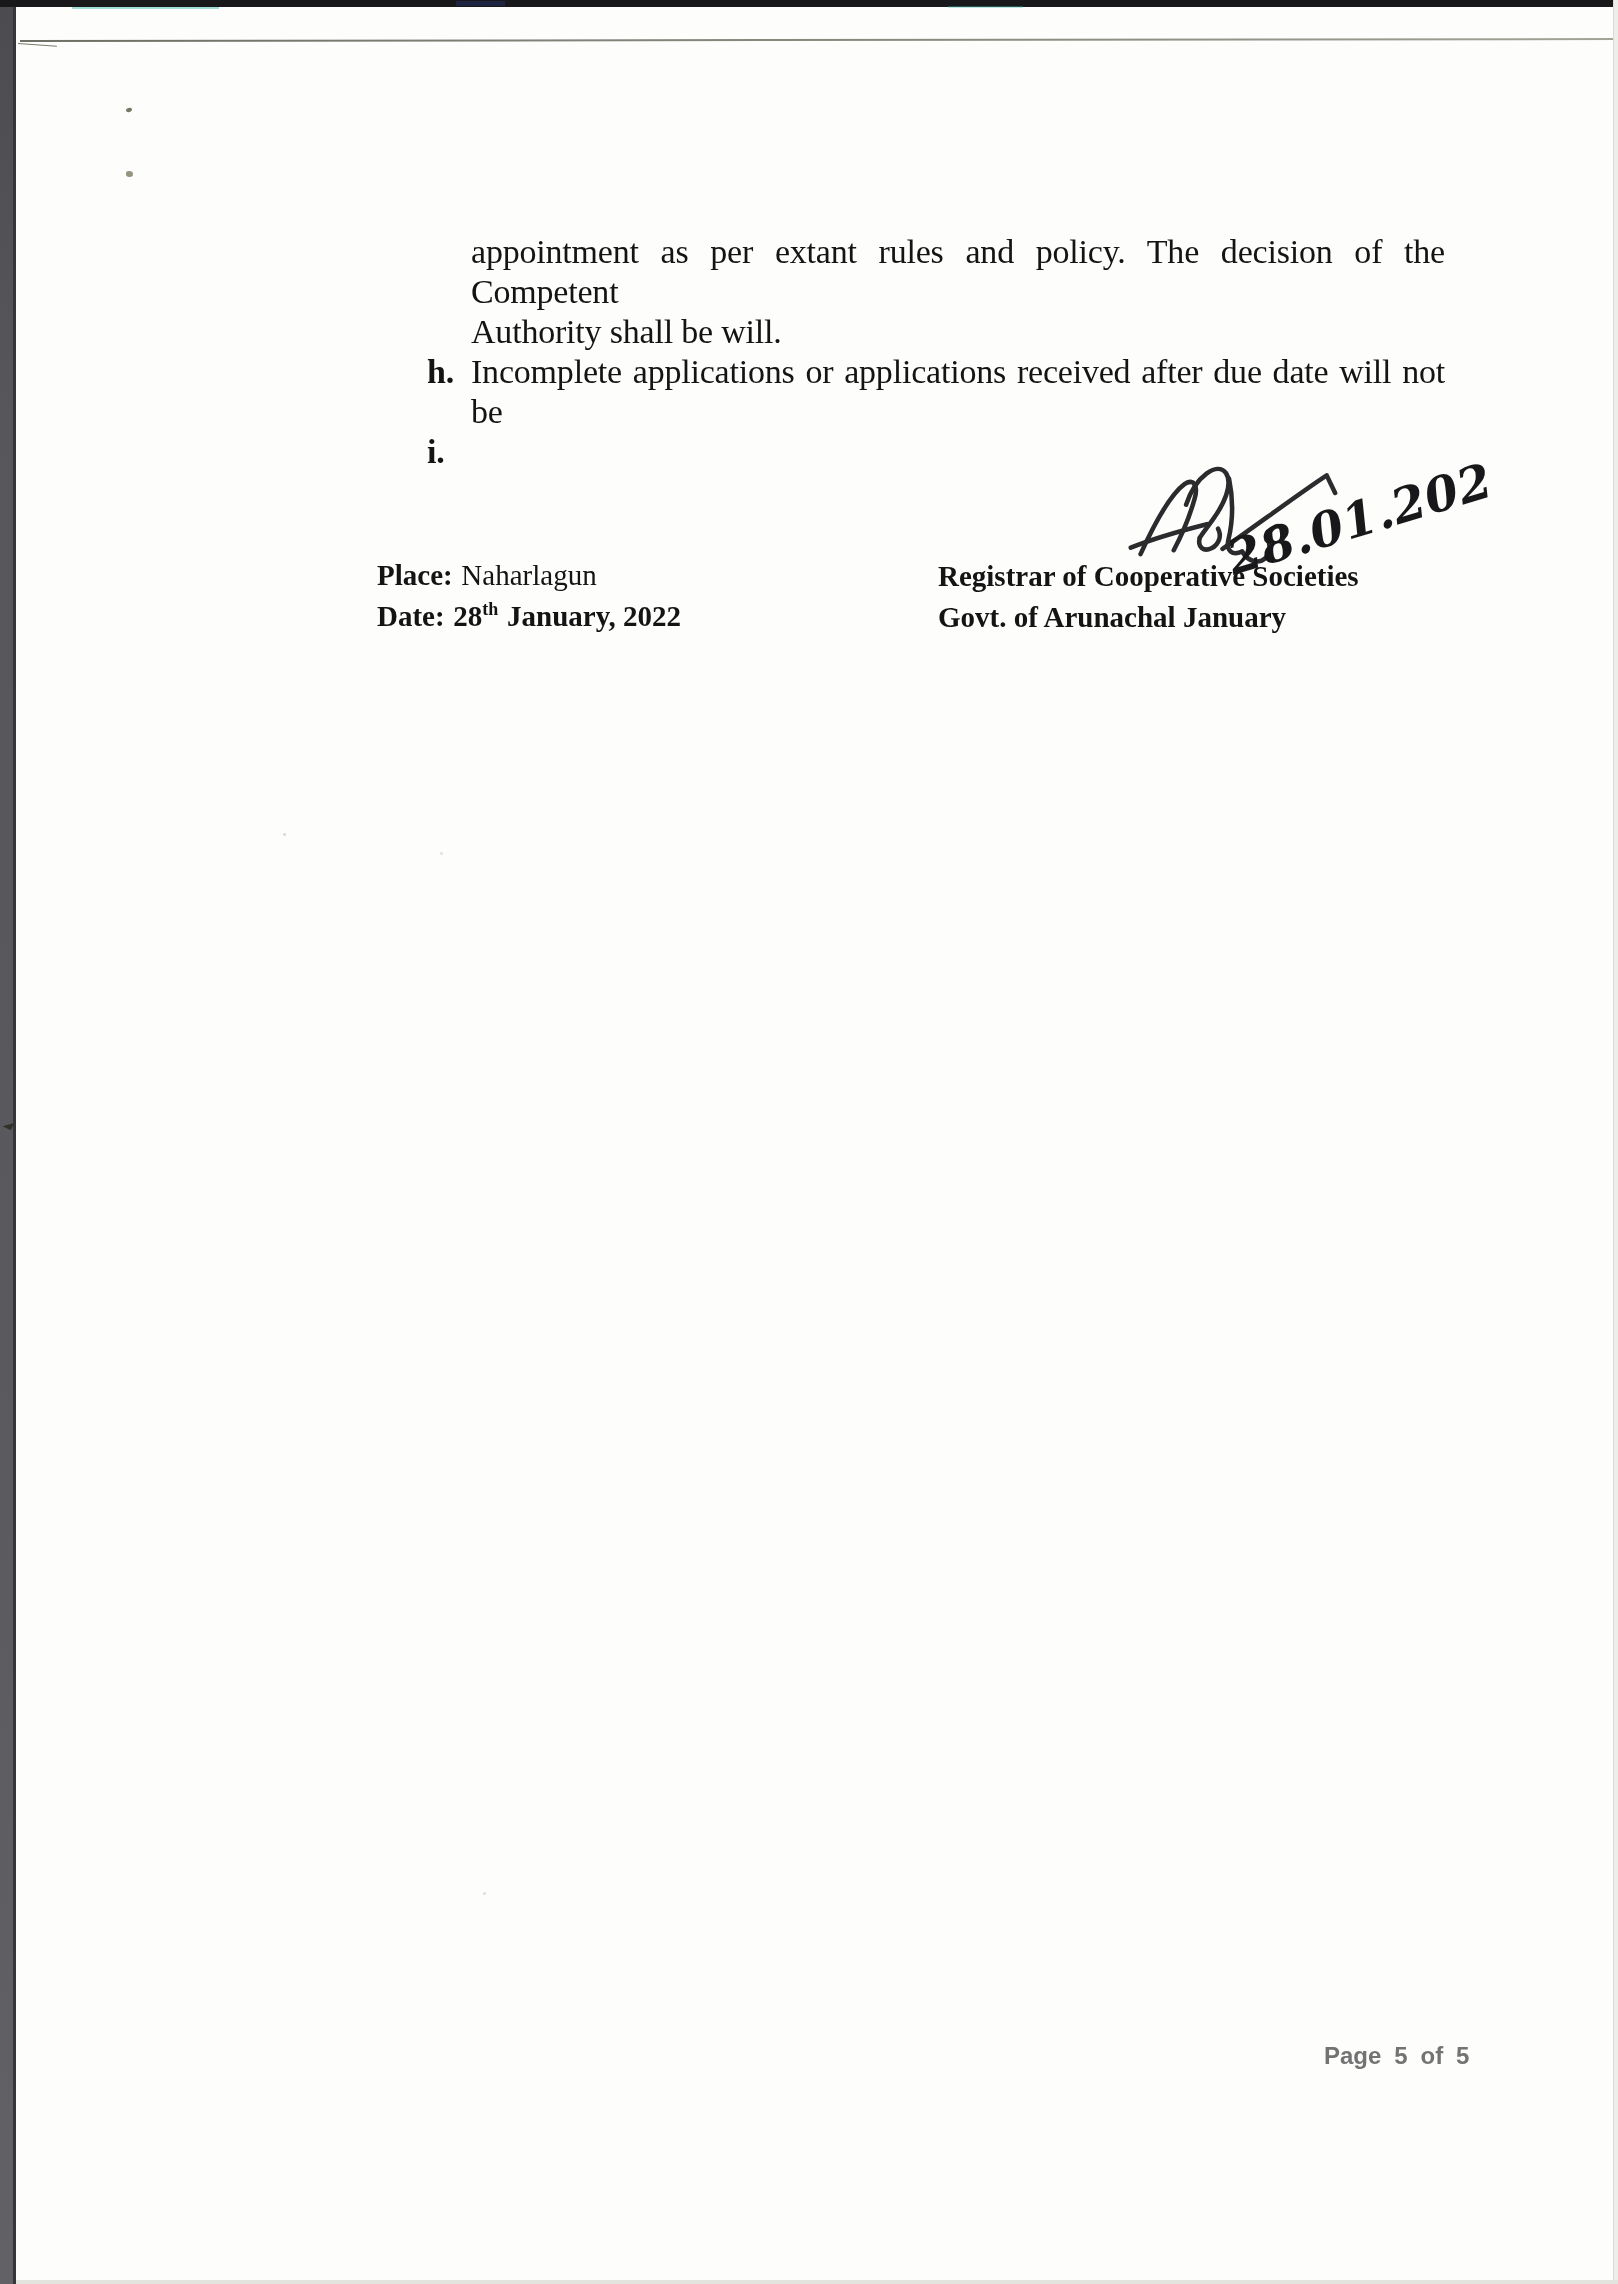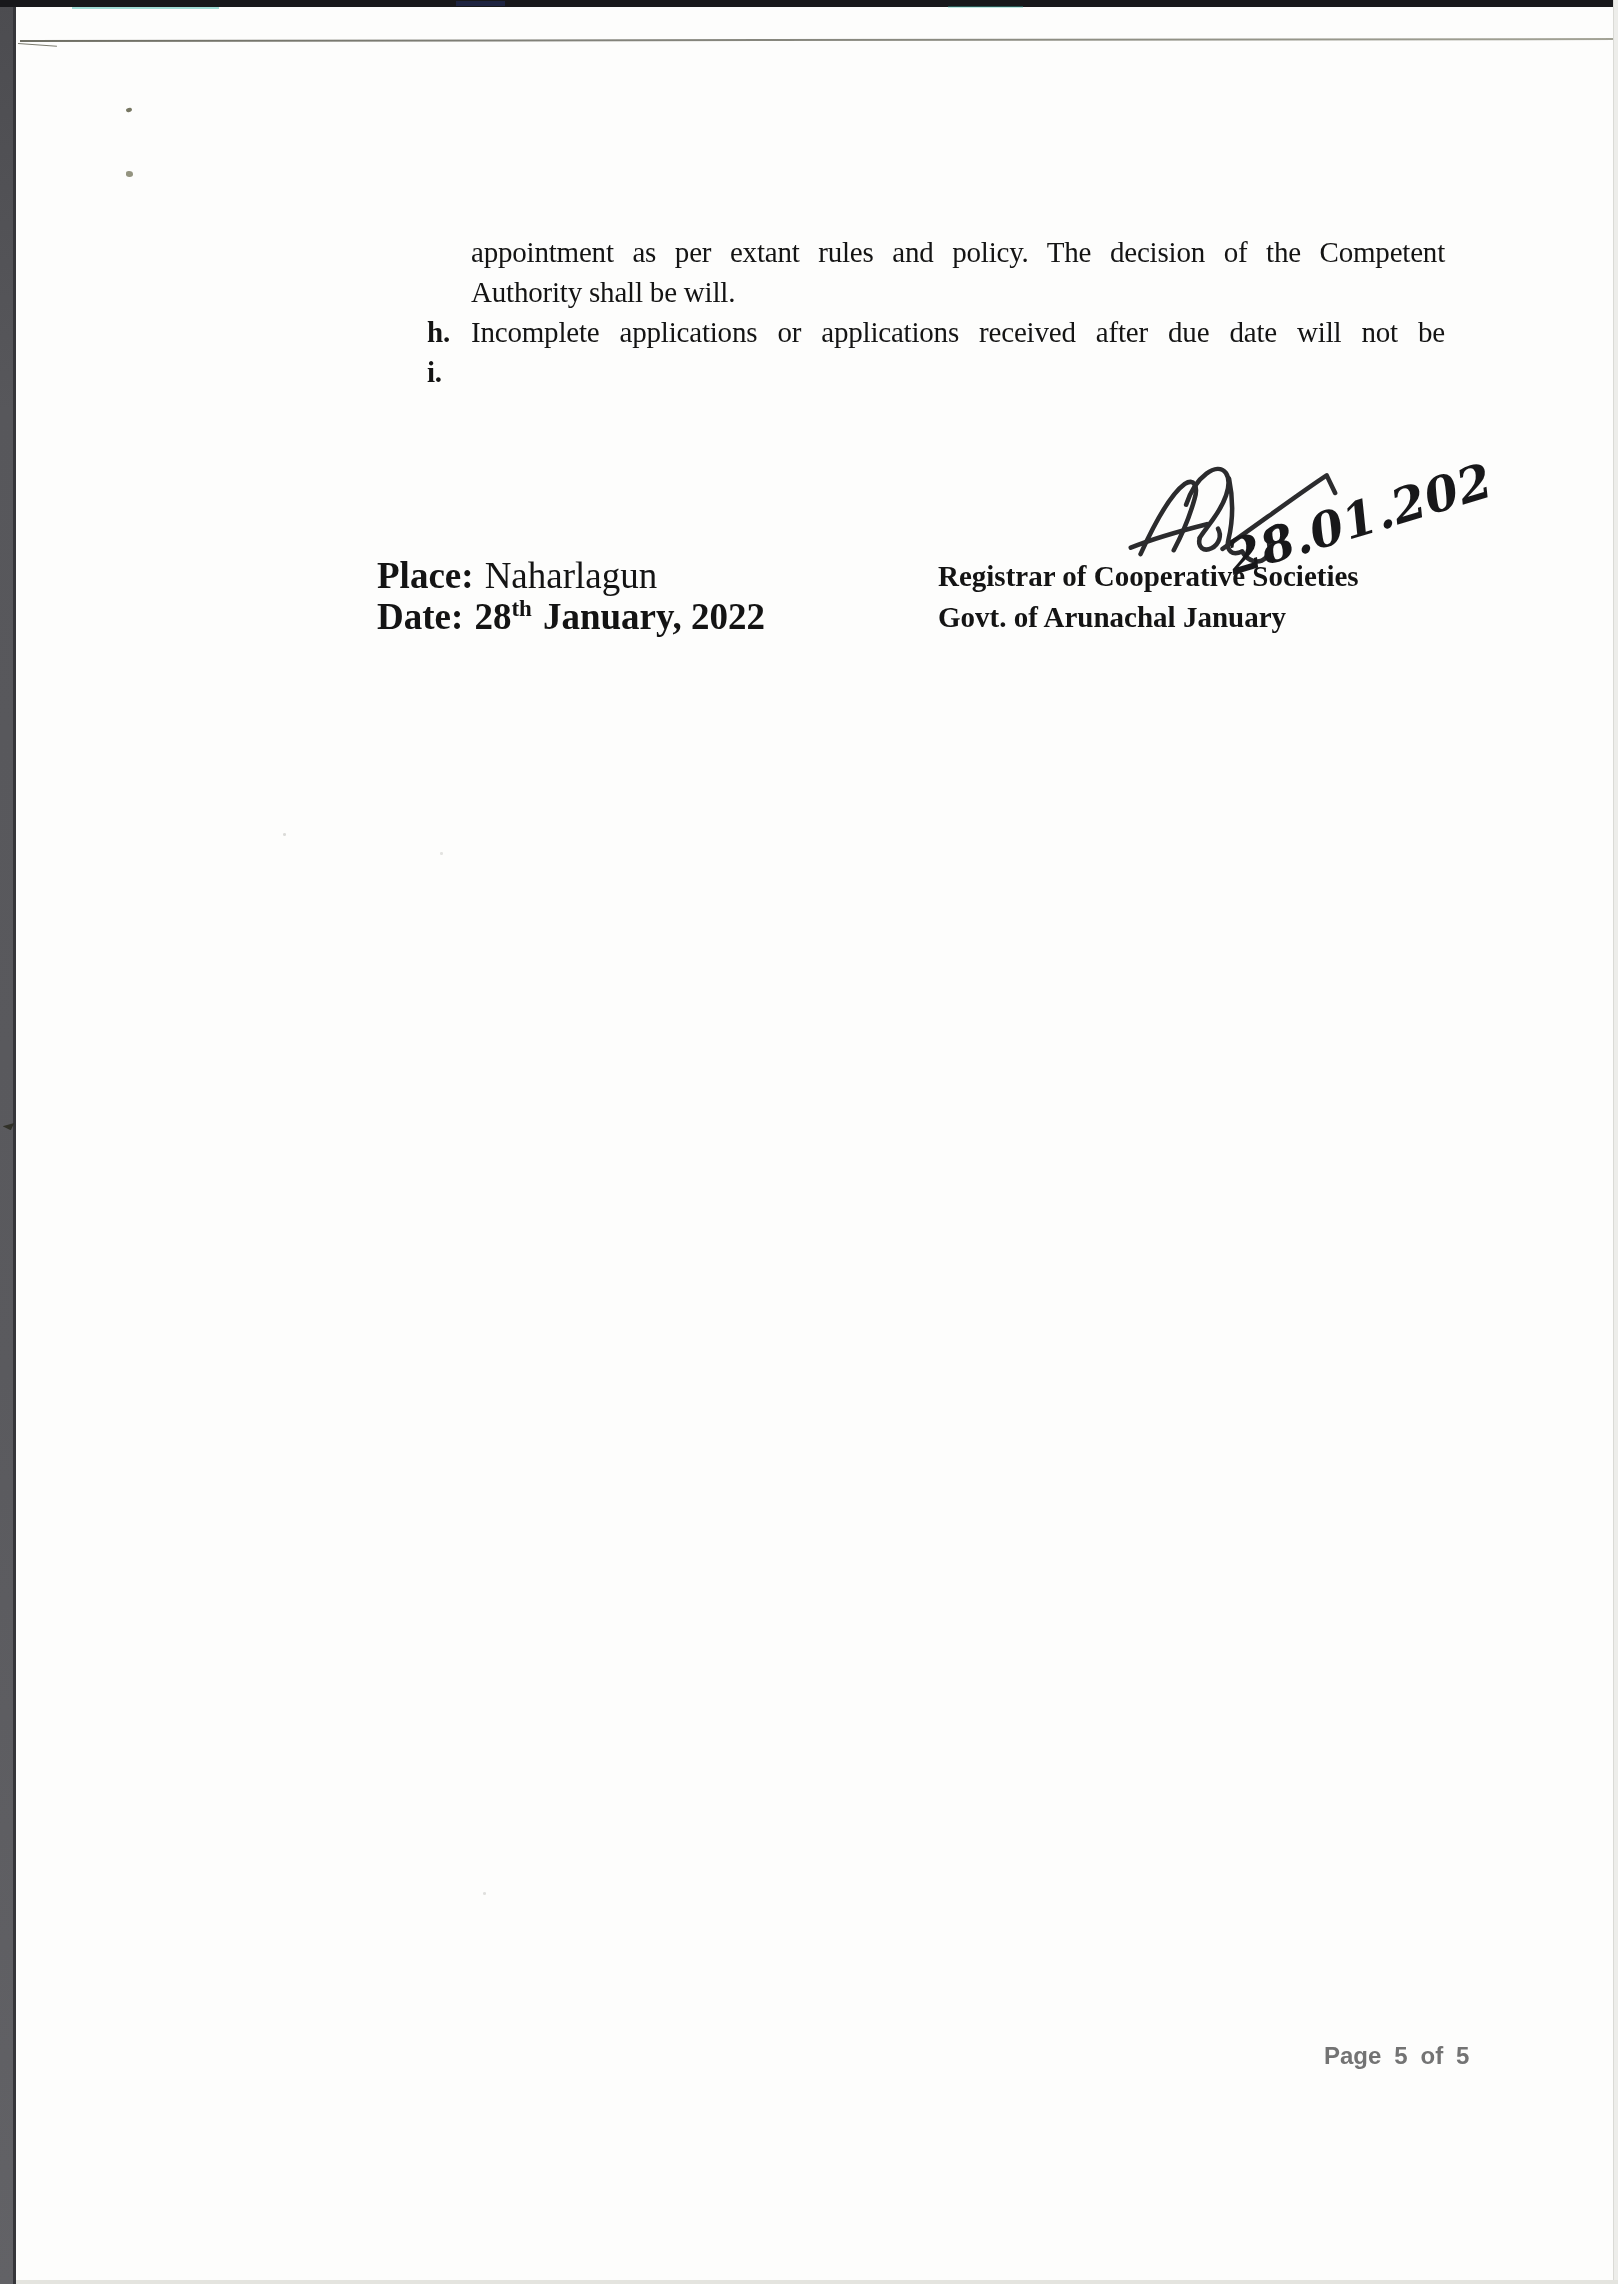--- a/index.html
+++ b/index.html
@@ -30,27 +30,27 @@
   .speck{position:absolute;border-radius:50%;}
   .speck.s1{left:126px;top:108px;width:5.9px;height:3.9px;background:#55553c;opacity:.8;transform:rotate(-15deg);}
   .speck.s2{left:126px;top:171px;width:7.2px;height:5.9px;background:#66664c;opacity:.7;border-radius:40% 60% 50% 50%;}
   .speck.s3{left:2.6px;top:1123px;width:11.7px;height:7.2px;background:#2c2c22;opacity:.9;
     clip-path:polygon(0 45%,100% 0,70% 100%);border-radius:0;}
   .speck.s4{left:283px;top:833px;width:3.3px;height:2.6px;background:#9a9a94;opacity:.35;}
   .speck.s5{left:440px;top:852px;width:2.6px;height:2.6px;background:#a8a8a2;opacity:.3;}
   .speck.s6{left:483px;top:1892px;width:3.3px;height:2.6px;background:#9a9a94;opacity:.3;}
   
   .clauses{position:absolute;left:427px;top:232px;width:1018px;
-    font-size:29px;line-height:40px;letter-spacing:-0.2px;}
+    font-size:34px;line-height:40px;letter-spacing:-0.2px;}
   .clause{position:relative;padding-left:44px;}
   .clause .marker{position:absolute;left:0;top:0;font-weight:bold;}
   .clause .line{text-align:justify;text-align-last:justify;-moz-text-align-last:justify;text-justify:inter-word;}
   .clause .line.last{text-align-last:left;-moz-text-align-last:left;}
   
-  .signoff-left{position:absolute;left:377px;top:555px;font-size:37px;line-height:41px;white-space:nowrap;}
+  .signoff-left{position:absolute;left:377px;top:555px;font-size:29px;line-height:41px;white-space:nowrap;}
   .signoff-left .lbl{font-weight:bold;}
   .signoff-left .val{margin-left:0.30em;}
   .signoff-left .bold{font-weight:bold;}
   .signoff-left sup{font-size:0.62em;vertical-align:super;line-height:0;font-weight:bold;}
   .signoff-right{position:absolute;left:938px;top:556px;width:528px;text-align:left;
     font-size:29px;line-height:41px;font-weight:bold;white-space:nowrap;}
   
   .signature{position:absolute;left:1108px;top:425px;width:384px;height:186px;}
   .signature svg{display:block;width:100%;height:100%;}
   

